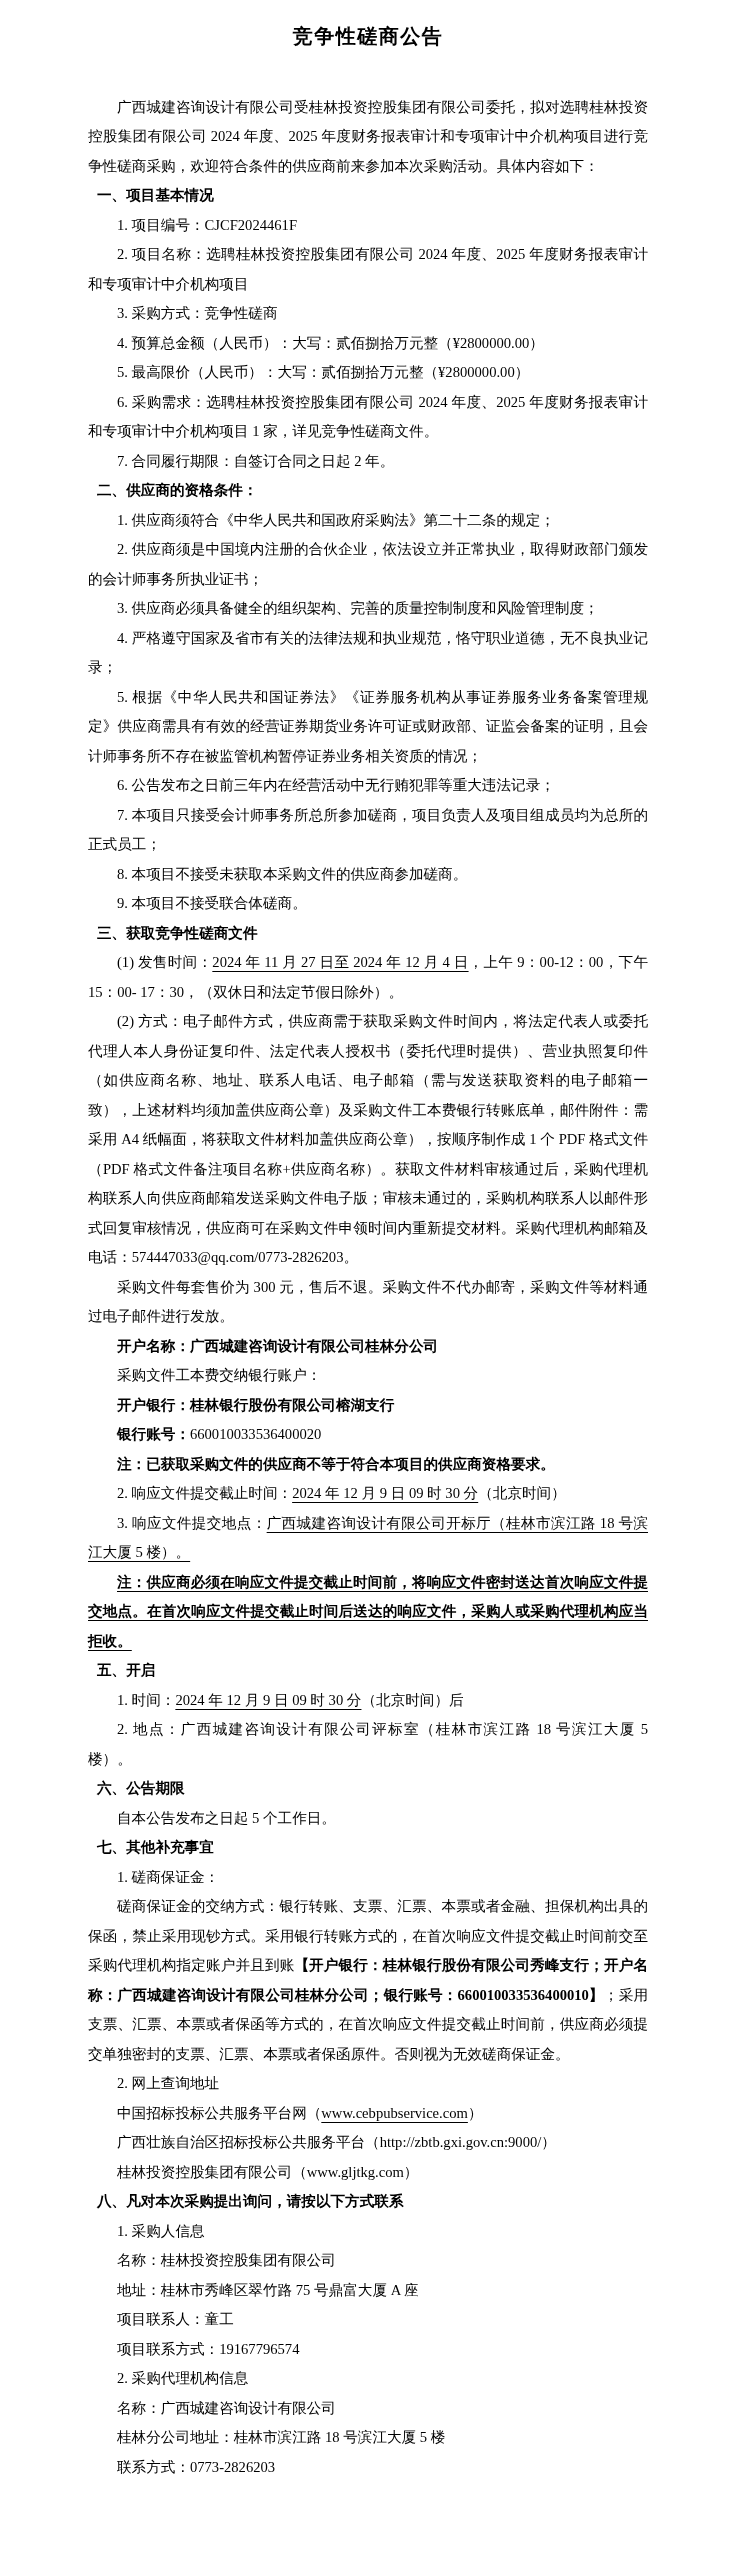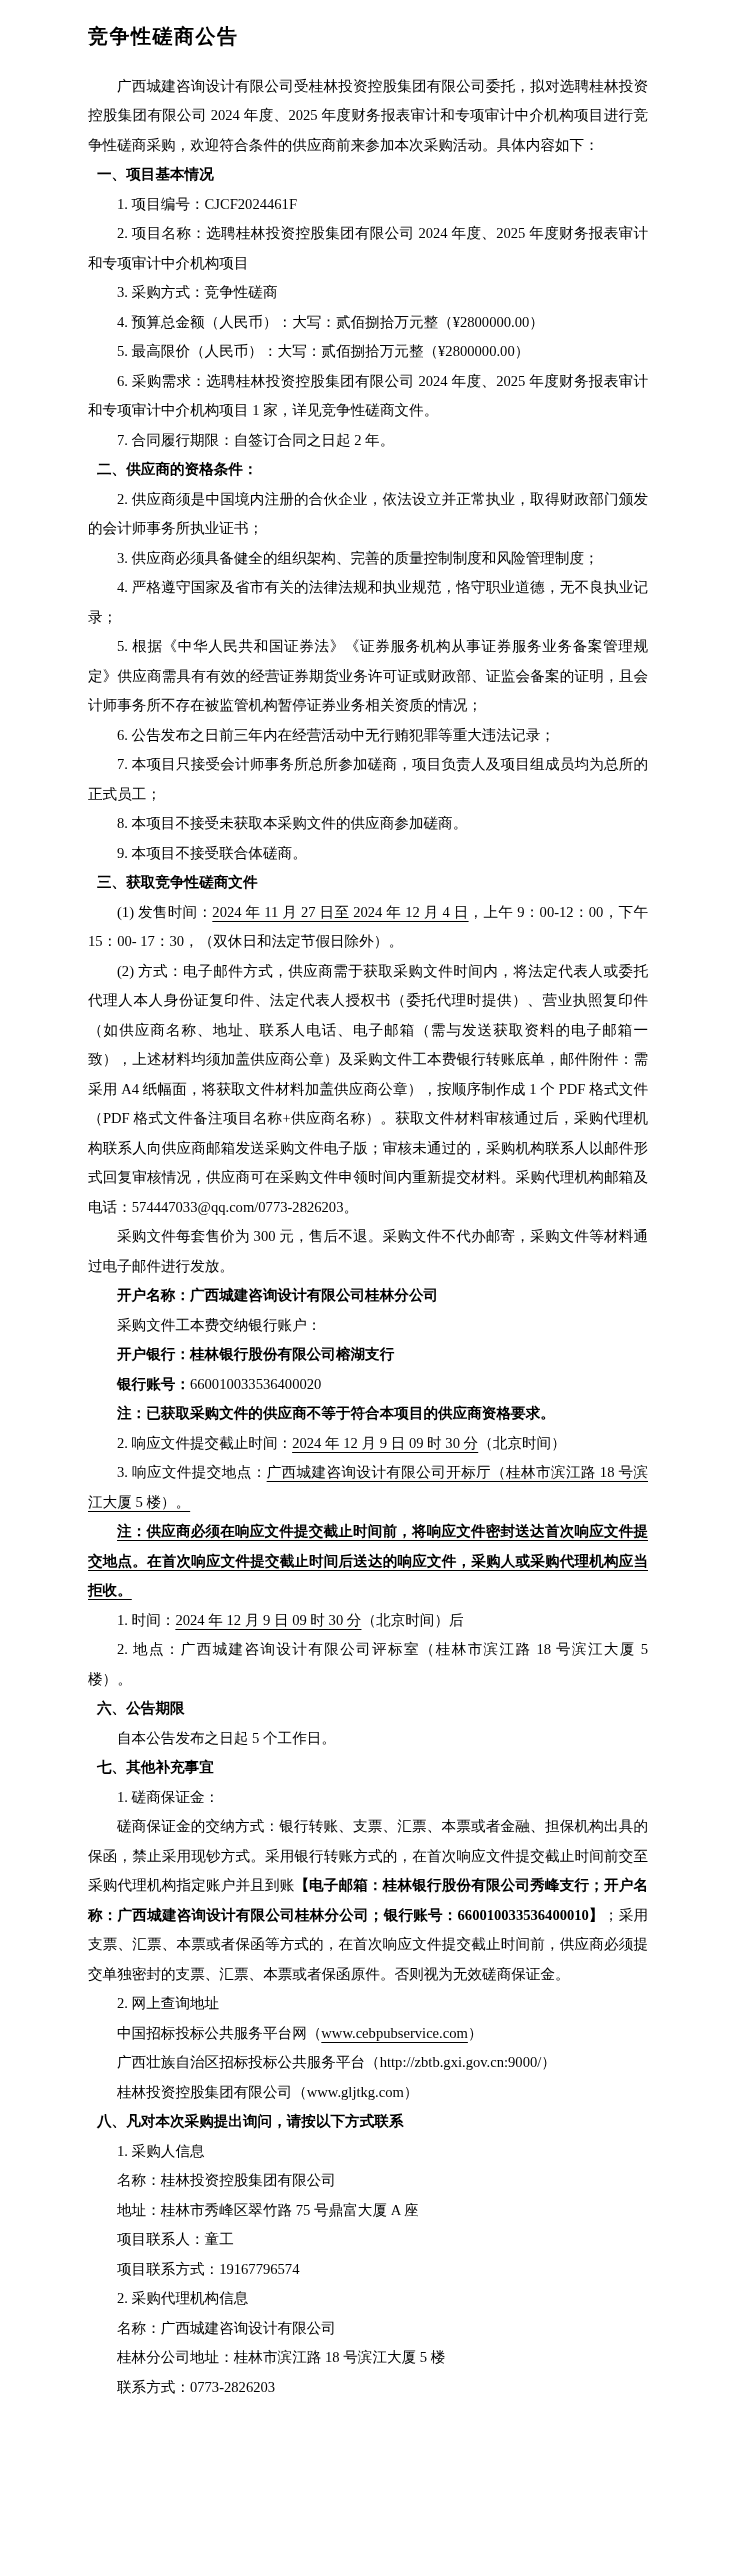--- a/index.html
+++ b/index.html
@@ -15,23 +15,24 @@
     min-height: 2576px;
     box-sizing: border-box;
     padding: 21.5px 88px 15.3px 88px;
     font-family: "Liberation Serif", "DejaVu Serif", serif;
     font-size: 14.6px;
     color: #000000;
   }
   .title {
     font-size: 20px;
     font-weight: bold;
+    text-align: center;
     letter-spacing: 1.5px;
     line-height: 29px;
-    margin: 0 0 21px 0;
+    margin: 0 0 42px 0;
   }
   .line {
     margin: 0;
     line-height: 29.5px;
     text-align: justify;
   }
   .line.indent { text-indent: 29px; }
   .line.heading { font-weight: bold; margin-left: 9px; }
   .b { font-weight: bold; }
   .u { text-decoration: underline; text-underline-offset: 3.8px; }
@@ -45,47 +46,49 @@
       <p class="line para indent"><span>广西城建咨询设计有限公司受桂林投资控股集团有限公司委托，拟对选聘桂林投资控股集团有限公司 2024 年度、2025 年度财务报表审计和专项审计中介机构项目进行竞争性磋商采购，欢迎符合条件的供应商前来参加本次采购活动。具体内容如下：</span></p>
       <p class="line heading"><span>一、项目基本情况</span></p>
       <p class="line para indent"><span>1. 项目编号：CJCF2024461F</span></p>
       <p class="line para indent"><span>2. 项目名称：选聘桂林投资控股集团有限公司 2024 年度、2025 年度财务报表审计和专项审计中介机构项目</span></p>
       <p class="line para indent"><span>3. 采购方式：竞争性磋商</span></p>
       <p class="line para indent"><span>4. 预算总金额（人民币）：大写：贰佰捌拾万元整（¥2800000.00）</span></p>
       <p class="line para indent"><span>5. 最高限价（人民币）：大写：贰佰捌拾万元整（¥2800000.00）</span></p>
       <p class="line para indent"><span>6. 采购需求：选聘桂林投资控股集团有限公司 2024 年度、2025 年度财务报表审计和专项审计中介机构项目 1 家，详见竞争性磋商文件。</span></p>
       <p class="line para indent"><span>7. 合同履行期限：自签订合同之日起 2 年。</span></p>
       <p class="line heading"><span>二、供应商的资格条件：</span></p>
+      <p class="line para indent"><span>1. 供应商须符合《中华人民共和国政府采购法》第二十二条的规定；</span></p>
       <p class="line para indent"><span>2. 供应商须是中国境内注册的合伙企业，依法设立并正常执业，取得财政部门颁发的会计师事务所执业证书；</span></p>
       <p class="line para indent"><span>3. 供应商必须具备健全的组织架构、完善的质量控制制度和风险管理制度；</span></p>
       <p class="line para indent"><span>4. 严格遵守国家及省市有关的法律法规和执业规范，恪守职业道德，无不良执业记录；</span></p>
       <p class="line para indent"><span>5. 根据《中华人民共和国证券法》《证券服务机构从事证券服务业务备案管理规定》供应商需具有有效的经营证券期货业务许可证或财政部、证监会备案的证明，且会计师事务所不存在被监管机构暂停证券业务相关资质的情况；</span></p>
       <p class="line para indent"><span>6. 公告发布之日前三年内在经营活动中无行贿犯罪等重大违法记录；</span></p>
       <p class="line para indent"><span>7. 本项目只接受会计师事务所总所参加磋商，项目负责人及项目组成员均为总所的正式员工；</span></p>
       <p class="line para indent"><span>8. 本项目不接受未获取本采购文件的供应商参加磋商。</span></p>
       <p class="line para indent"><span>9. 本项目不接受联合体磋商。</span></p>
       <p class="line heading"><span>三、获取竞争性磋商文件</span></p>
       <p class="line para indent"><span>(1) 发售时间：</span><span class="u">2024 年 11 月 27 日至 2024 年 12 月 4 日</span><span>，上午 9：00-12：00，下午 15：00- 17：30，（双休日和法定节假日除外）。</span></p>
       <p class="line para indent"><span>(2) 方式：电子邮件方式，供应商需于获取采购文件时间内，将法定代表人或委托代理人本人身份证复印件、法定代表人授权书（委托代理时提供）、营业执照复印件（如供应商名称、地址、联系人电话、电子邮箱（需与发送获取资料的电子邮箱一致），上述材料均须加盖供应商公章）及采购文件工本费银行转账底单，邮件附件：需采用 A4 纸幅面，将获取文件材料加盖供应商公章），按顺序制作成 1 个 PDF 格式文件（PDF 格式文件备注项目名称+供应商名称）。获取文件材料审核通过后，采购代理机构联系人向供应商邮箱发送采购文件电子版；审核未通过的，采购机构联系人以邮件形式回复审核情况，供应商可在采购文件申领时间内重新提交材料。采购代理机构邮箱及电话：574447033@qq.com/0773-2826203。</span></p>
       <p class="line para indent"><span>采购文件每套售价为 300 元，售后不退。采购文件不代办邮寄，采购文件等材料通过电子邮件进行发放。</span></p>
       <p class="line para indent"><span class="b">开户名称：广西城建咨询设计有限公司桂林分公司</span></p>
       <p class="line para indent"><span>采购文件工本费交纳银行账户：</span></p>
       <p class="line para indent"><span class="b">开户银行：桂林银行股份有限公司榕湖支行</span></p>
       <p class="line para indent"><span class="b">银行账号：</span><span>660010033536400020</span></p>
       <p class="line para indent"><span class="b">注：已获取采购文件的供应商不等于符合本项目的供应商资格要求。</span></p>
       <p class="line para indent"><span>2. 响应文件提交截止时间：</span><span class="u">2024 年 12 月 9 日 09 时 30 分</span><span>（北京时间）</span></p>
       <p class="line para indent"><span>3. 响应文件提交地点：</span><span class="u">广西城建咨询设计有限公司开标厅（桂林市滨江路 18 号滨江大厦 5 楼）。</span></p>
       <p class="line para indent"><span class="b u">注：供应商必须在响应文件提交截止时间前，将响应文件密封送达首次响应文件提交地点。在首次响应文件提交截止时间后送达的响应文件，采购人或采购代理机构应当拒收。</span></p>
+      <p class="line heading"><span>五、开启</span></p>
       <p class="line para indent"><span>1. 时间：</span><span class="u">2024 年 12 月 9 日 09 时 30 分</span><span>（北京时间）后</span></p>
       <p class="line para indent"><span>2. 地点：广西城建咨询设计有限公司评标室（桂林市滨江路 18 号滨江大厦 5 楼）。</span></p>
       <p class="line heading"><span>六、公告期限</span></p>
       <p class="line para indent"><span>自本公告发布之日起 5 个工作日。</span></p>
       <p class="line heading"><span>七、其他补充事宜</span></p>
       <p class="line para indent"><span>1. 磋商保证金：</span></p>
-      <p class="line para indent"><span>磋商保证金的交纳方式：银行转账、支票、汇票、本票或者金融、担保机构出具的保函，禁止采用现钞方式。采用银行转账方式的，在首次响应文件提交截止时间前交至采购代理机构指定账户并且到账</span><span class="b">【电子邮箱：桂林银行股份有限公司秀峰支行；开户名称：广西城建咨询设计有限公司桂林分公司；银行账号：660010033536400010】</span><span>；采用支票、汇票、本票或者保函等方式的，在首次响应文件提交截止时间前，供应商必须提交单独密封的支票、汇票、本票或者保函原件。否则视为无效磋商保证金。</span></p>
+      <p class="line para indent"><span>磋商保证金的交纳方式：银行转账、支票、汇票、本票或者金融、担保机构出具的保函，禁止采用现钞方式。采用银行转账方式的，在首次响应文件提交截止时间前交至采购代理机构指定账户并且到账</span><span class="b">【开户银行：桂林银行股份有限公司秀峰支行；开户名称：广西城建咨询设计有限公司桂林分公司；银行账号：660010033536400010】</span><span>；采用支票、汇票、本票或者保函等方式的，在首次响应文件提交截止时间前，供应商必须提交单独密封的支票、汇票、本票或者保函原件。否则视为无效磋商保证金。</span></p>
       <p class="line para indent"><span>2. 网上查询地址</span></p>
       <p class="line para indent"><span>中国招标投标公共服务平台网（</span><span class="u">www.cebpubservice.com</span><span>）</span></p>
       <p class="line para indent"><span>广西壮族自治区招标投标公共服务平台（http://zbtb.gxi.gov.cn:9000/）</span></p>
       <p class="line para indent"><span>桂林投资控股集团有限公司（www.gljtkg.com）</span></p>
       <p class="line heading"><span>八、凡对本次采购提出询问，请按以下方式联系</span></p>
       <p class="line para indent"><span>1. 采购人信息</span></p>
       <p class="line para indent"><span>名称：桂林投资控股集团有限公司</span></p>
       <p class="line para indent"><span>地址：桂林市秀峰区翠竹路 75 号鼎富大厦 A 座</span></p>
       <p class="line para indent"><span>项目联系人：童工</span></p>
       <p class="line para indent"><span>项目联系方式：19167796574</span></p>

